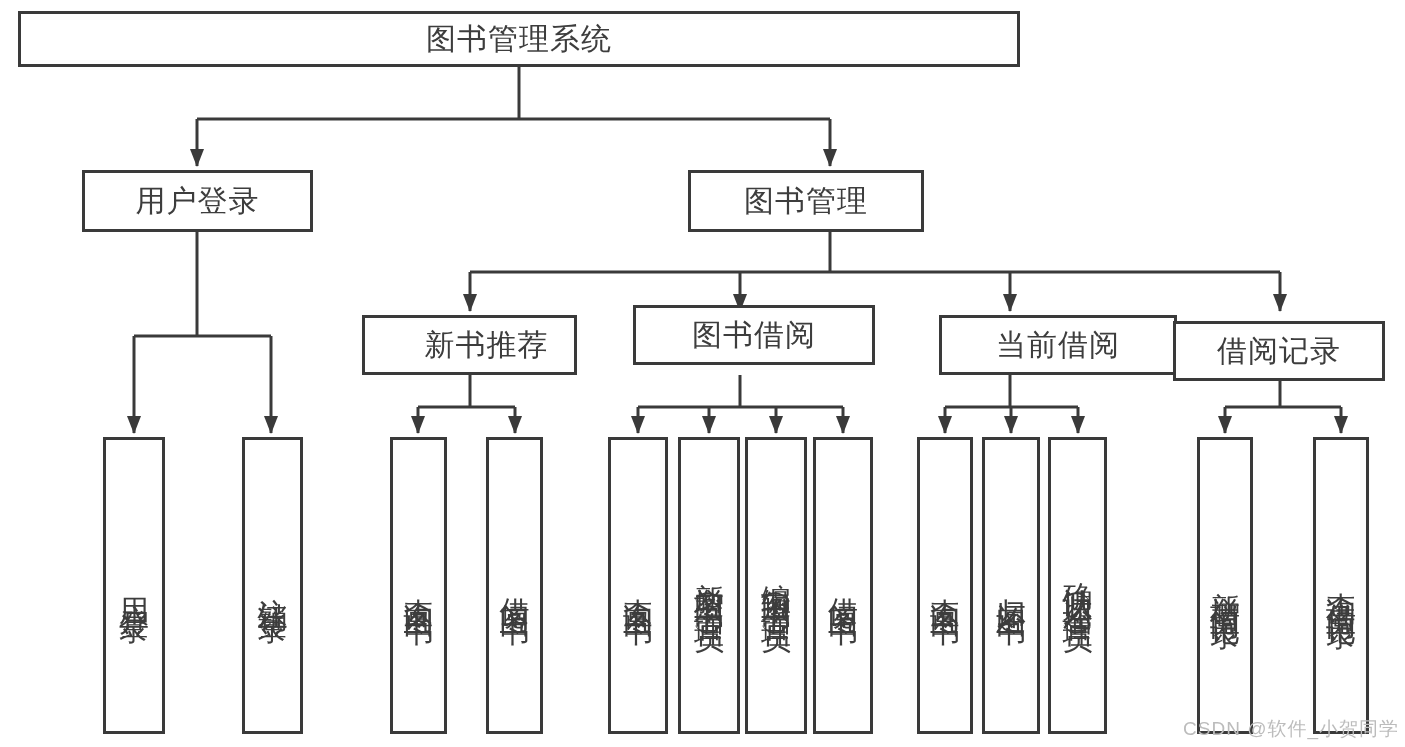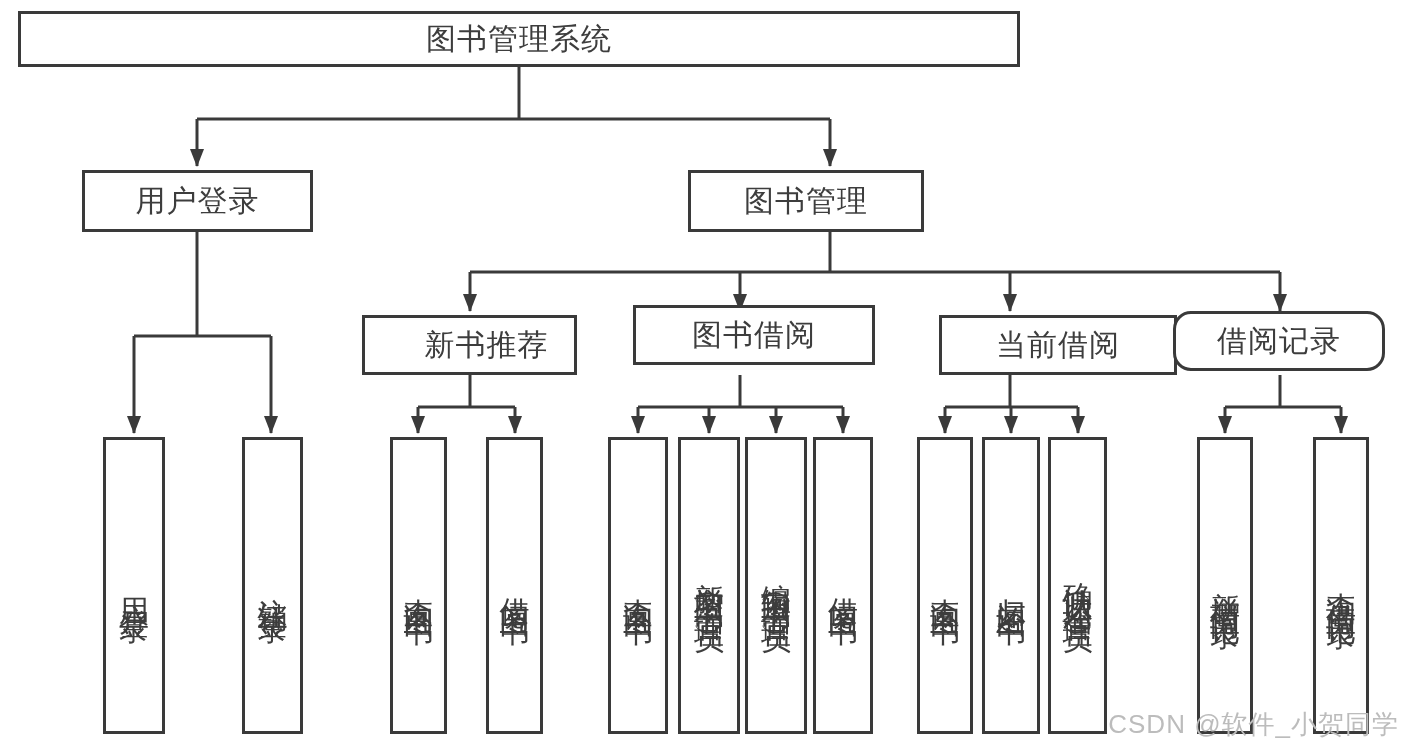--- a/index.html
+++ b/index.html
@@ -43,40 +43,40 @@
   }
   
   .n-root{left:18px;top:11px;width:1002px;height:56px;}
   
   .n-user-login{left:82px;top:170px;width:231px;height:62px;}
   .n-book-management{left:688px;top:170px;width:236px;height:62px;}
   
   .n-new-book{left:362px;top:315px;width:215px;height:60px;padding-left:34px;}
   .n-book-borrowing{left:633px;top:305px;width:242px;height:60px;}
   .n-current-borrowing{left:903px;top:315px;width:238px;height:60px;margin-left:36px;}
-  .n-borrowing-records{left:1173px;top:311px;width:212px;height:60px;border-radius:18px;}
+  .n-borrowing-records{left:1173px;top:321px;width:212px;height:60px;}
   
   .leaf{top:437px;height:297px;}
   .l-user-login{left:103px;width:62px;}
   .l-logout{left:242px;width:61px;}
   .l-nb-query{left:390px;width:57px;}
   .l-nb-borrow{left:486px;width:57px;}
   .l-bb-query{left:608px;width:60px;}
   .l-bb-add{left:678px;width:62px;}
   .l-bb-edit{left:745px;width:62px;}
   .l-bb-borrow{left:813px;width:60px;}
   .l-cb-query{left:917px;width:56px;}
   .l-cb-return{left:982px;width:58px;}
   .l-cb-confirm{left:1048px;width:59px;}
   .l-br-add{left:1197px;width:56px;}
   .l-br-query{left:1313px;width:56px;}
   .watermark{
     position:absolute;right:6px;bottom:5px;
     color:var(--wm-color);
-    font-size:26px;
+    font-size:19px;
     letter-spacing:1px;
     z-index:10;
     white-space:nowrap;
   }
 </style>
 </head>
 <body>
 
 <div class="stage">
 

